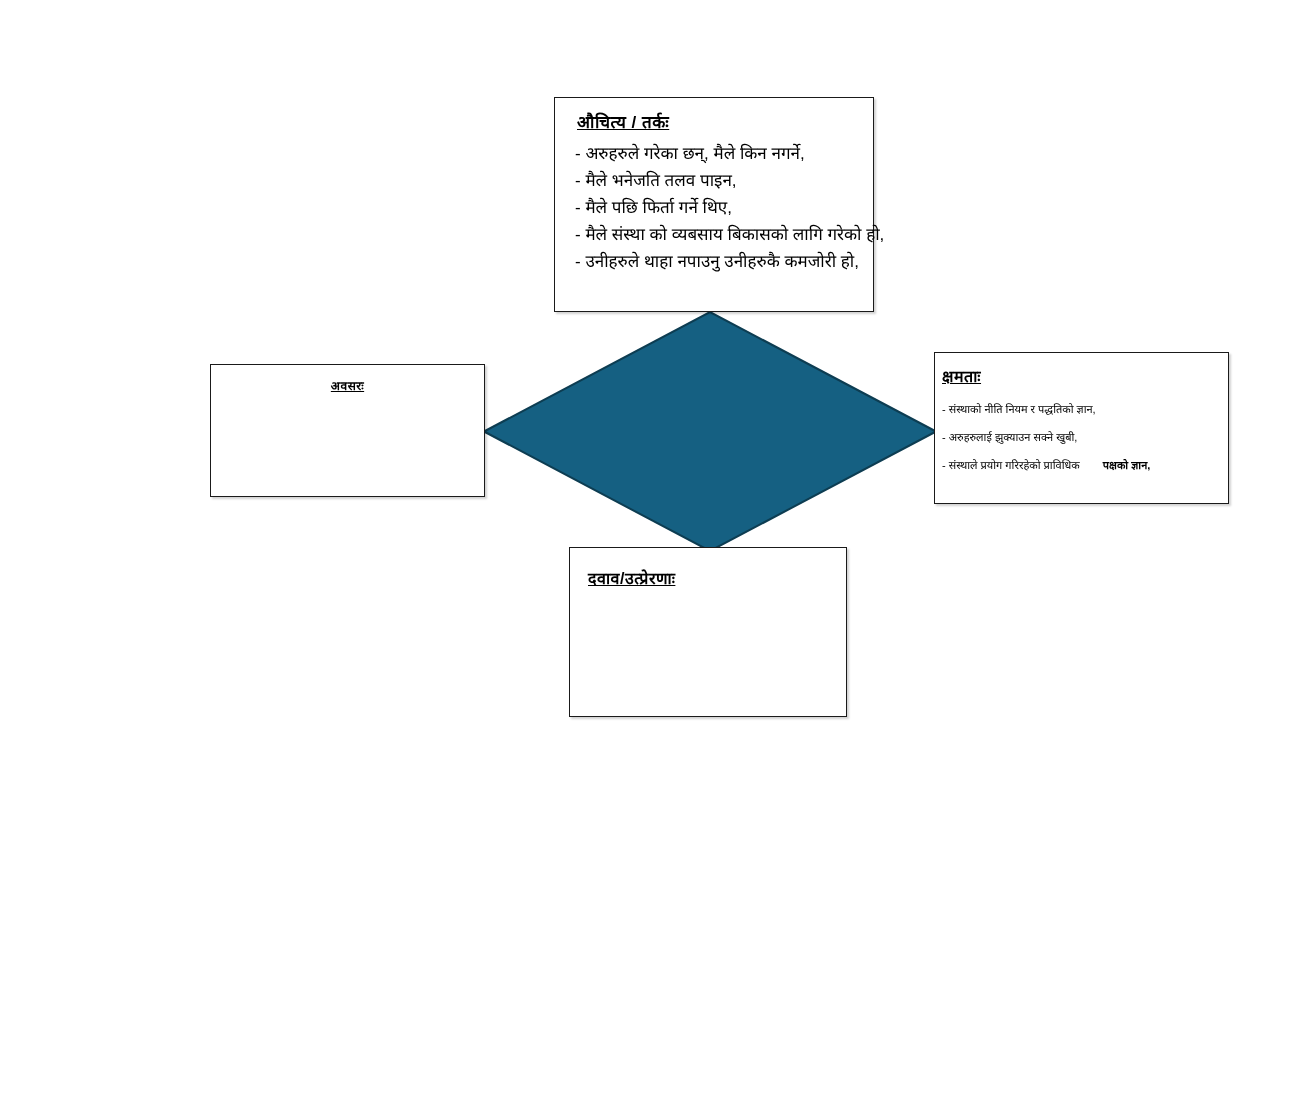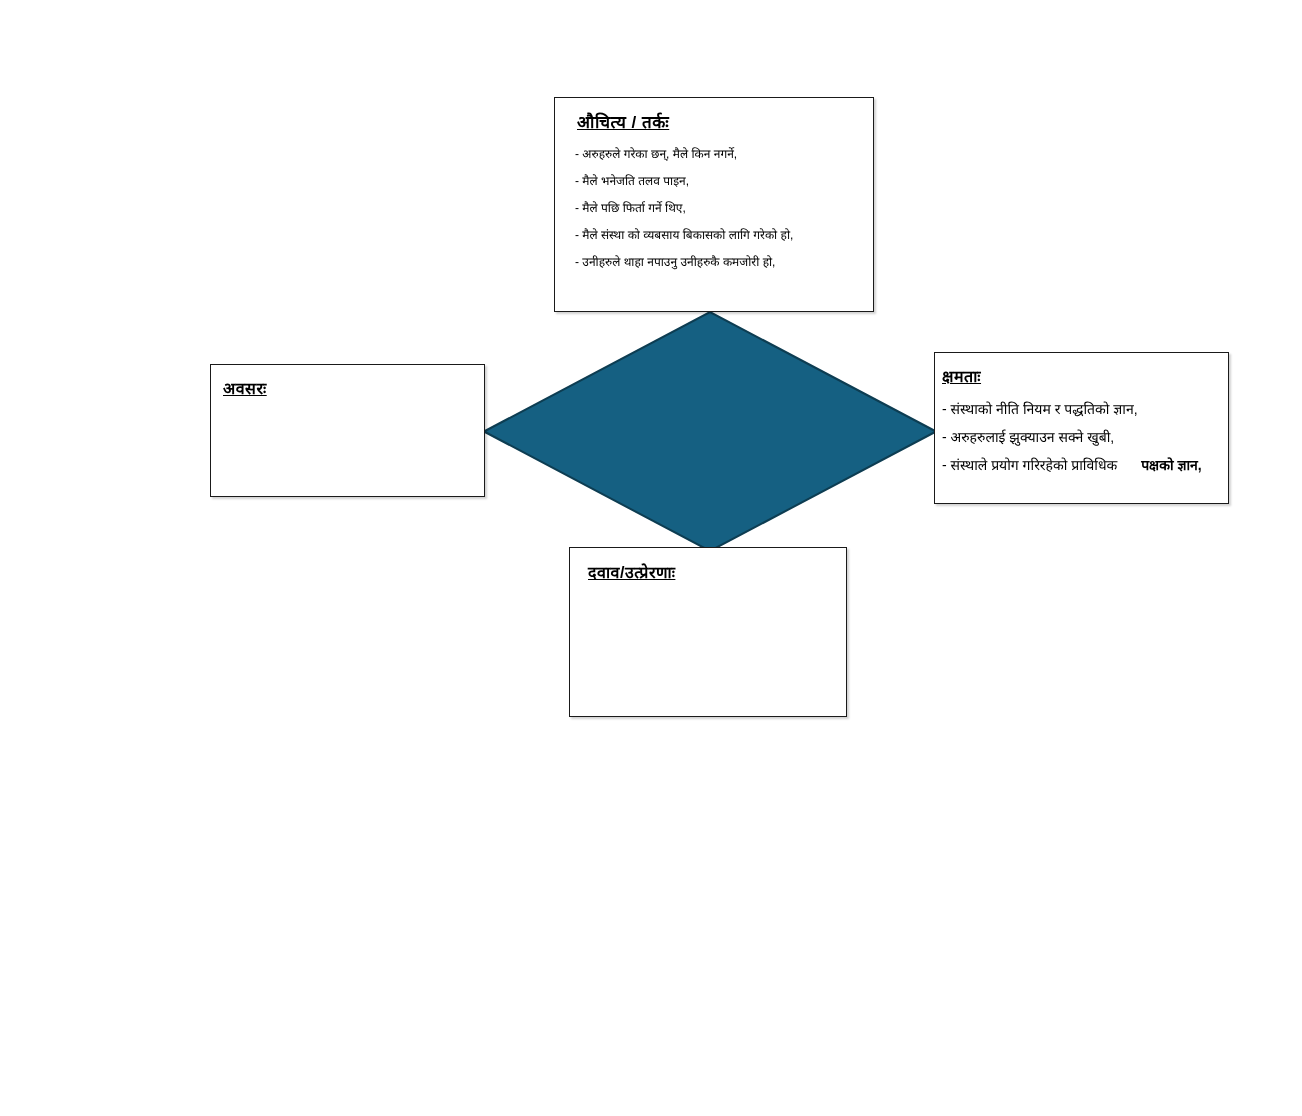--- a/index.html
+++ b/index.html
@@ -74,37 +74,37 @@
     height: 215px;
     padding: 10px 14px 8px 14px;
   }
   #box-top .box-title {
     font-size: 17px;
     text-align: left;
     padding-left: 8px;
     margin: 2px 0 14px 0;
   }
   #box-top li {
-    font-size: 12px;
+    font-size: 17px;
     line-height: 14px;
     margin-bottom: 13px;
     padding-left: 6px;
   }
 
   
   #box-left {
     left: 199px;
     top: 364px;
     width: 275px;
     height: 133px;
     padding: 8px 12px;
   }
   #box-left .box-title {
-    font-size: 16px;
-    text-align: left;
+    font-size: 12px;
+    text-align: center;
     margin: 4px 0 13px 0;
   }
   #box-left li {
     font-size: 12px;
     line-height: 14px;
     margin-bottom: 12px;
     padding-left: 9px;
   }
 
   
@@ -114,33 +114,33 @@
     width: 295px;
     height: 152px;
     padding: 10px 7px;
   }
   #box-right .box-title {
     font-size: 16px;
     text-align: left;
     margin: 2px 0 14px 0;
   }
   #box-right li {
-    font-size: 14px;
+    font-size: 11px;
     line-height: 17px;
     margin-bottom: 11px;
     white-space: normal;
   }
 
   
   #box-bottom {
     left: 558px;
     top: 547px;
     width: 278px;
     height: 170px;
-    padding: 10px 14px;
+    padding: 16px 14px;
   }
   #box-bottom .box-title {
     font-size: 16px;
     text-align: left;
     padding-left: 4px;
     margin: 3px 0 15px 0;
   }
   #box-bottom li {
     font-size: 12.5px;
     line-height: 14px;

